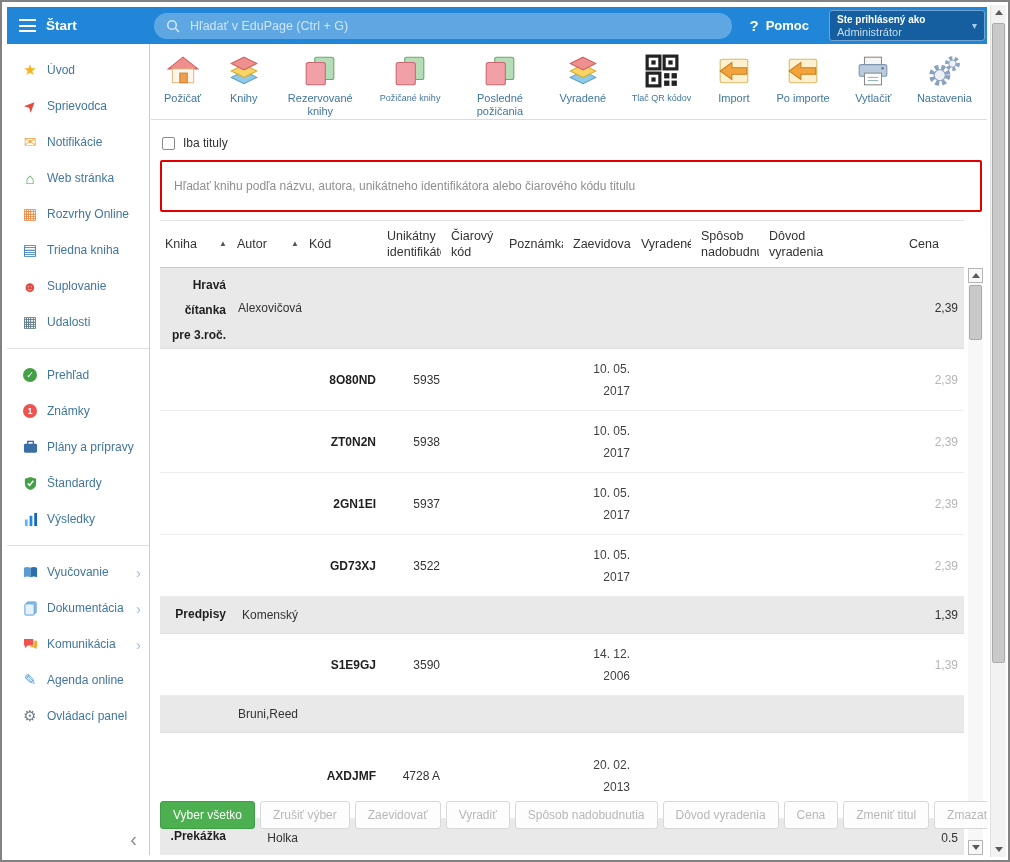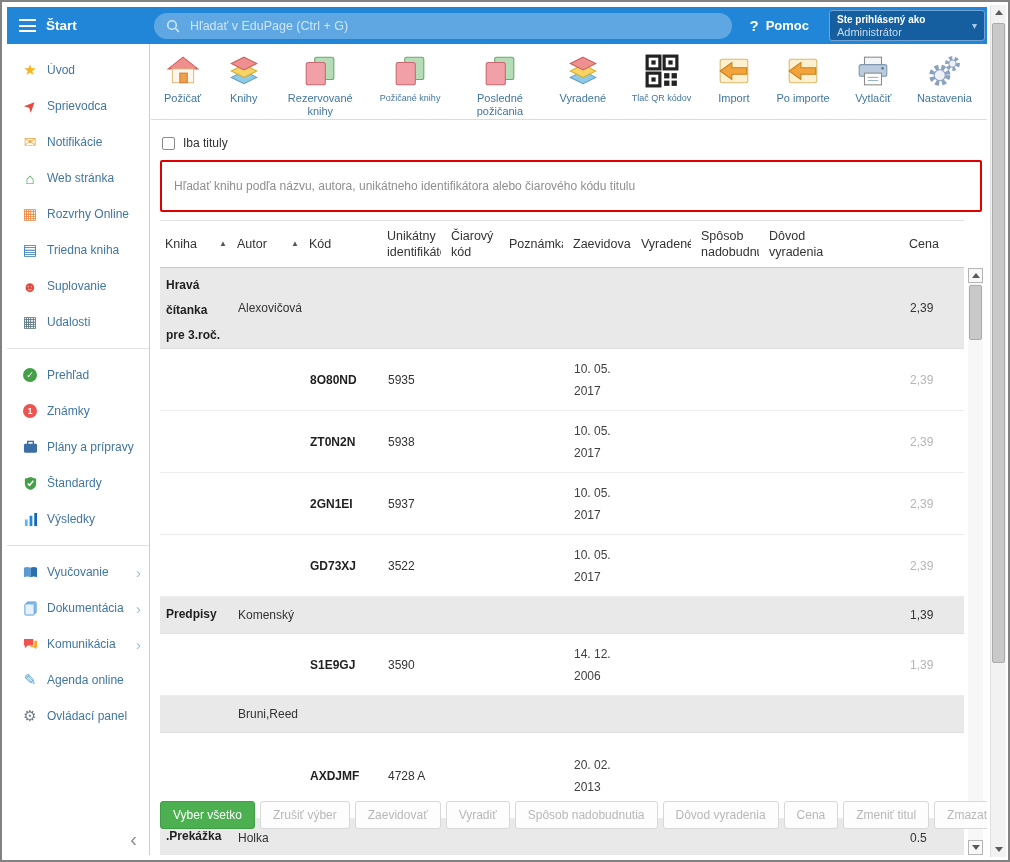--- a/index.html
+++ b/index.html
@@ -66,21 +66,21 @@
   .table{--cols:72px 72px 78px 64px 58px 64px 68px 60px 68px 66px 1fr 60px;flex:1;display:flex;
     flex-direction:column;overflow:hidden;}
   .thead{display:grid;grid-template-columns:var(--cols);height:48px;border-top:1px solid #e2e2e2;
     border-bottom:1px solid #c9c9c9;margin-right:19px;flex:none;}
   .hc{display:flex;align-items:center;gap:3px;padding:0 5px;overflow:hidden;font-size:12.5px;color:#333;
     line-height:16px;cursor:pointer;}
   .hc .ht{overflow:hidden;}
   .hc .sort{font-size:8px;color:#555;margin-left:auto;flex:none;}
   .hc10{grid-column:12;}
 
-  .tbody-wrap{flex:1;position:relative;overflow:hidden;}
+  .tbody-wrap{flex:1;position:relative;overflow:hidden;text-align:right;}
   #rows{margin-right:19px;}
   .trow{display:grid;grid-template-columns:var(--cols);align-items:center;border-bottom:1px solid #ececec;}
   .trow.item{min-height:62px;}
   .trow.title{min-height:37px;background:var(--group_row_gray,#e9e9e9);border-bottom:1px solid #e0e0e0;}
   .c{padding:0 6px;font-size:12px;color:#333;overflow:hidden;}
   .c0{grid-column:1;}.c1{grid-column:2;}.c2{grid-column:3;}.c3{grid-column:4;}.c6{grid-column:7;}.c11{grid-column:12;}
   .kniha{font-weight:bold;color:#1f1f1f;line-height:25px;align-self:start;padding-top:5px;}
   .kod{font-weight:bold;color:#1f1f1f;}
   .datum{line-height:22px;color:#404040;}
   .cena.dim{color:#b5b5b5;}

